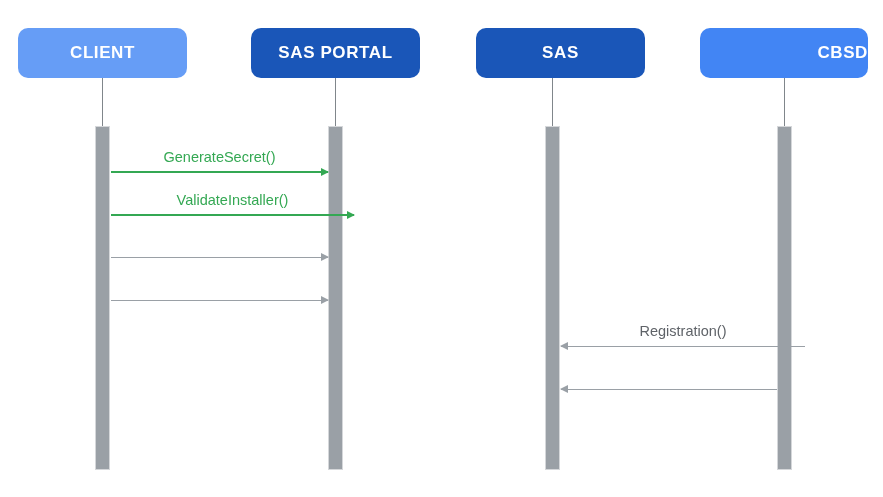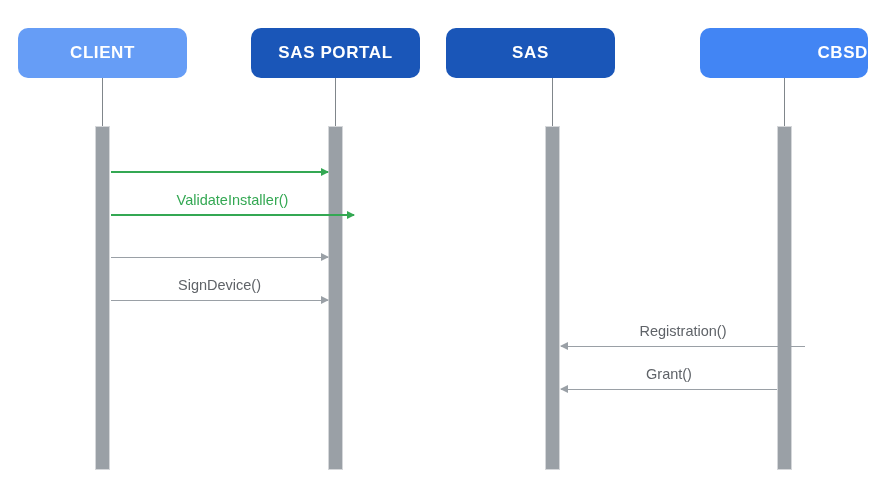--- a/index.html
+++ b/index.html
@@ -27,21 +27,21 @@
     justify-content: center;
   }
   .actor .actor-label {
     color: #ffffff;
     font-size: 17px;
     font-weight: 700;
     letter-spacing: 0.6px;
   }
   .a1 { left: 18px;  width: 169px; }
   .a2 { left: 251px; width: 169px; }
-  .a3 { left: 446px; width: 169px; }
+  .a3 { left: 476px; width: 169px; }
   .a4 { left: 700px; width: 168px; justify-content: flex-end; }
 
   
   .stem {
     position: absolute;
     top: 78px;
     height: 48px;
     width: 1px;
     background: #80868b;
   }
@@ -137,42 +137,41 @@
   <div class="stem s2"></div>
   <div class="stem s3"></div>
   <div class="stem s4"></div>
 
   <div class="bar b1"></div>
   <div class="bar b2"></div>
   <div class="bar b3"></div>
   <div class="bar b4"></div>
 
   <div class="msg ltr accent m1" style="--text: #34A853; --line: #34A853;">
+    <span class="label">GenerateSecret()</span>
     <span class="line"></span>
     <span class="head"></span>
   </div>
   <div class="msg ltr accent m2" style="--text: #34A853; --line: #34A853;">
     <span class="label">ValidateInstaller()</span>
     <span class="line"></span>
     <span class="head"></span>
   </div>
   <div class="msg ltr m3" style="--text: #5F6368; --line: #9AA0A6;">
     <span class="line"></span>
     <span class="head"></span>
   </div>
   <div class="msg ltr m4" style="--text: #5F6368; --line: #9AA0A6;">
-    <span class="label">SignDevice()</span>
     <span class="line"></span>
     <span class="head"></span>
   </div>
 
   <div class="msg rtl m5" style="--text: #5F6368; --line: #9AA0A6;">
     <span class="label">Registration()</span>
     <span class="line"></span>
     <span class="head"></span>
   </div>
   <div class="msg rtl m6" style="--text: #5F6368; --line: #9AA0A6;">
-    <span class="label">Grant()</span>
     <span class="line"></span>
     <span class="head"></span>
   </div>
 
 </div>
 
 </body></html>

